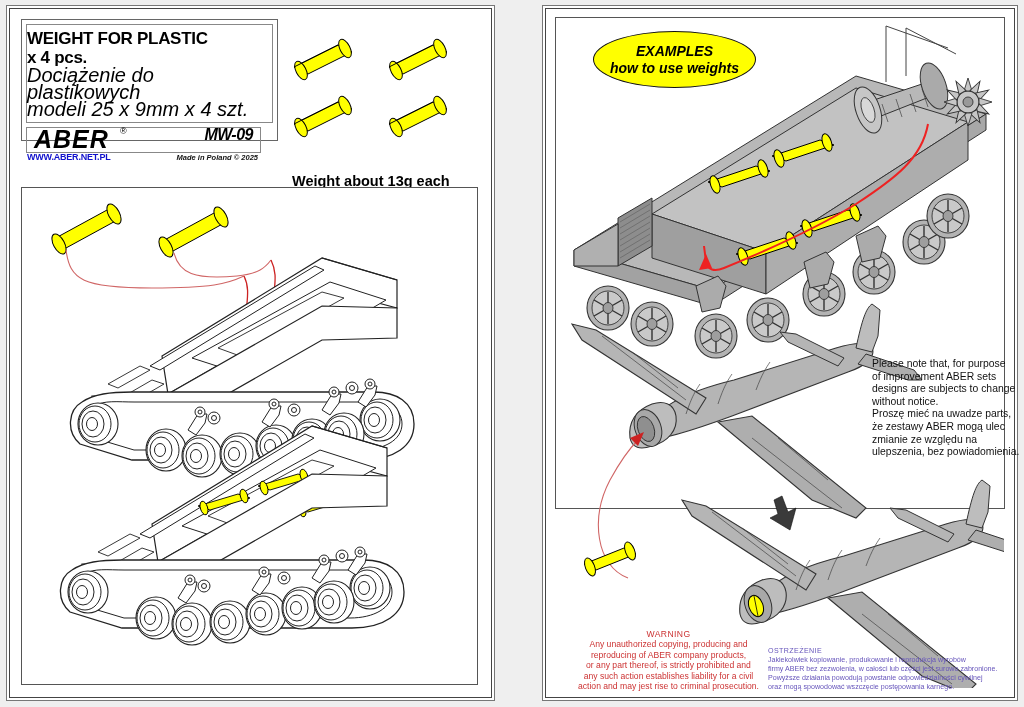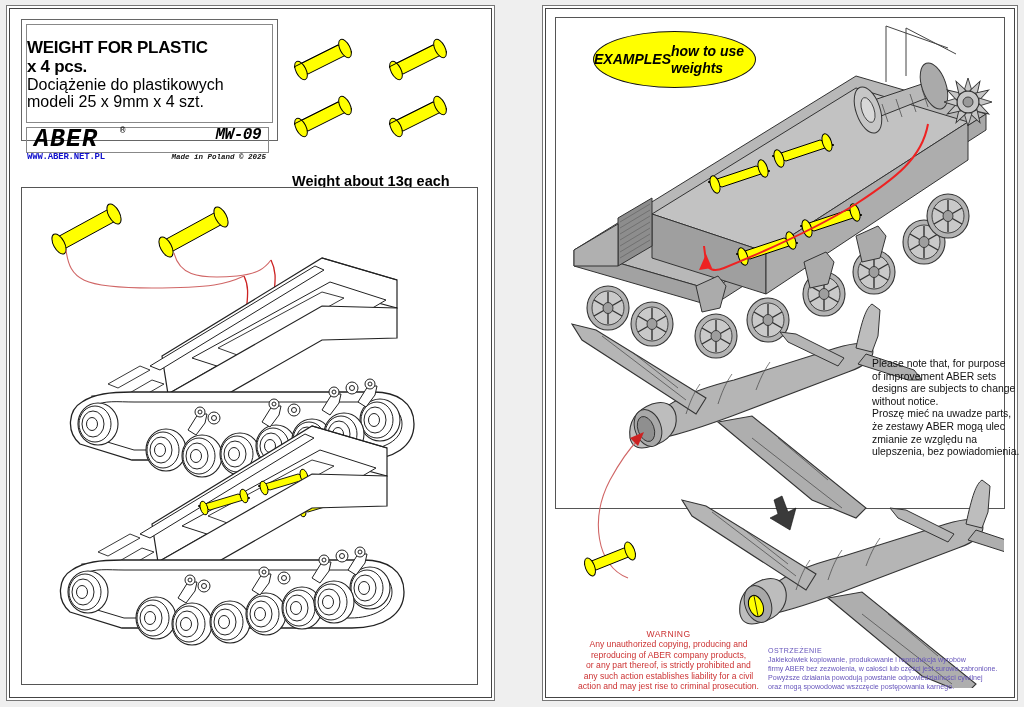--- a/index.html
+++ b/index.html
@@ -20,43 +20,43 @@
   #left-sheet{ left:9px; top:8px; width:481px; height:688px; }
   #right-sheet{ left:545px; top:8px; width:468px; height:688px; }
 
   .box{ position:absolute; border:1px solid #555; background:#fff; box-sizing:border-box; }
 
   
   #title-block{ left:11px; top:10px; width:257px; height:122px; border:1px solid #666; }
   #title-inner{ position:absolute; left:4px; top:4px; right:4px; height:99px; border:1px solid #888; box-sizing:border-box;
                 display:flex; flex-direction:column; justify-content:center; }
   #title-inner .l1,#title-inner .l2,#title-inner .l3{ font-weight:bold; font-size:17px; line-height:19px; letter-spacing:-.3px; }
-  #title-inner .l4,#title-inner .l5{ font-size:16px; line-height:17px; }
-  #brand-row{ position:absolute; left:4px; top:107px; right:8px; height:34px;font-family:Liberation Mono, monospace; }
+  #title-inner .l4,#title-inner .l5{ font-style:italic; font-size:20px; line-height:17px; }
+  #brand-row{ position:absolute; left:4px; top:107px; right:16px; height:34px; }
   #brand-box{ position:absolute; left:0; top:0; right:0; height:26px; border:1px solid #888; box-sizing:border-box; }
   #aber-logo{ position:absolute; left:8px; top:-2px; font-weight:bold; font-style:italic; font-size:25px; letter-spacing:1px; }
   #reg-mark{ position:absolute; left:94px; top:-1px; font-size:9px; }
   #sku{ position:absolute; right:8px; top:-1px; font-weight:bold; font-style:italic; font-size:16px; letter-spacing:-.5px; }
   #web-url{ position:absolute; left:1px; top:25px; font-weight:bold; font-size:9px; color:#1111cc; letter-spacing:-.2px; }
   #made-in{ position:absolute; right:3px; top:26px; font-weight:bold; font-style:italic; font-size:7.5px; color:#111;text-align:center; }
 
   
   #parts-caption{ position:absolute; left:282px; top:164px; font-weight:bold; font-size:14.5px; }
 
   
   #note-scour{ position:absolute; left:138px; top:184px; width:152px; font-style:italic; font-weight:bold; font-size:9.2px; line-height:11.5px; color:#111; }
   #note-cement{ position:absolute; left:296px; top:182px; width:163px; height:54px; border:1.6px dashed #222; box-sizing:border-box; padding:3px 5px; font-size:11.4px; line-height:13.6px; }
 
   
   #panel-left-main{ left:11px; top:178px; width:457px; height:498px; }
 
   
   #examples-badge{ position:absolute; left:47px; top:22px; width:161px; height:55px;
      background:#ffff00; border:1.6px solid #111; border-radius:50%;
-     display:flex; align-items:center; justify-content:center;
+     display:flex; flex-direction:column; align-items:center; justify-content:center;
      font-style:italic; font-weight:bold; font-size:14px; line-height:17px; }
   #panel-right-main{ left:9px; top:8px; width:450px; height:492px; border:1px solid #555; }
 
   #note-change{ position:absolute; left:316px; top:340px; width:152px; font-size:10.4px; line-height:12.6px; color:#111; }
 
   #warning-en{ position:absolute; left:5px; top:611px; width:215px; font-size:8.6px; line-height:10.4px; color:#cc3333;text-align:center; }
   #warning-pl{ position:absolute; left:212px; top:629px; width:255px; font-size:7.1px; line-height:9px; color:#6655bb; }
   .warn-head{ letter-spacing:.4px; }
 
   svg{ display:block; }

